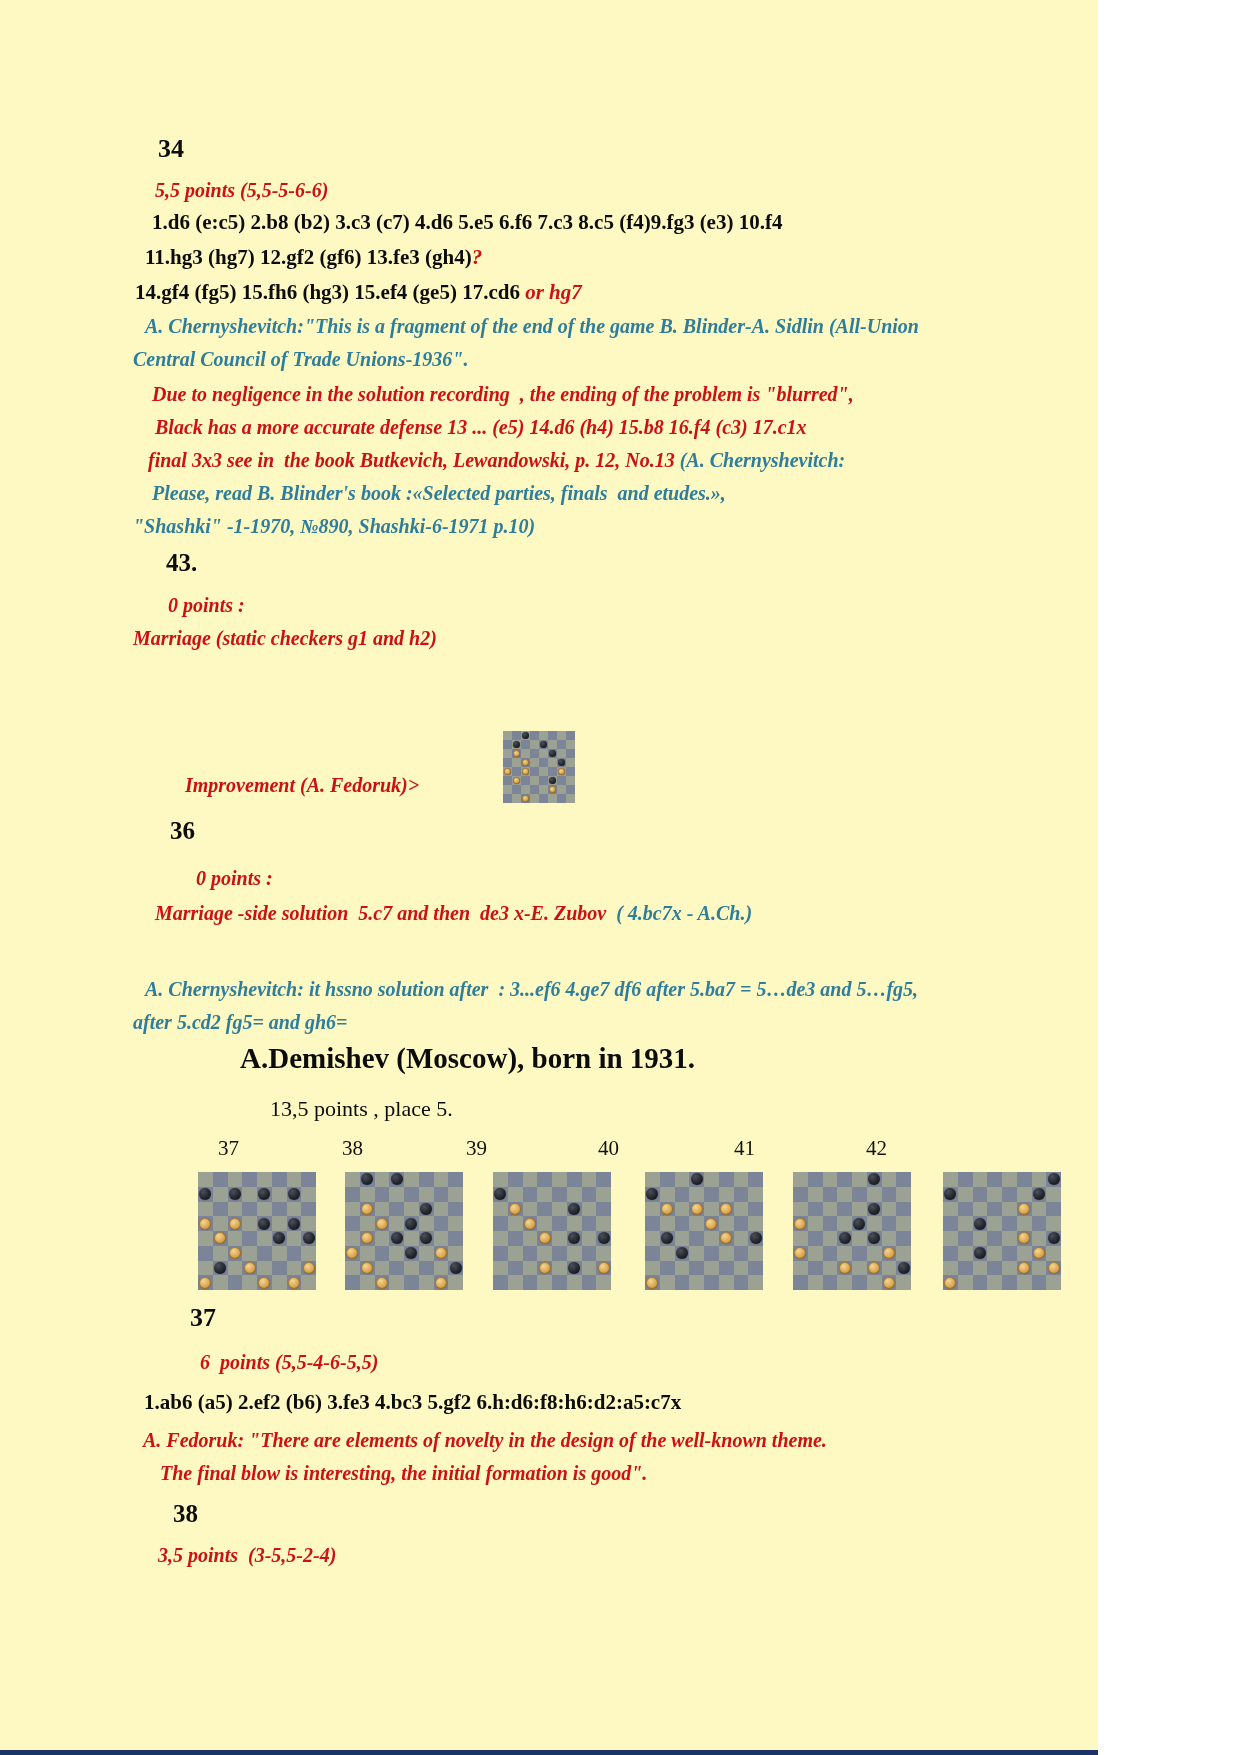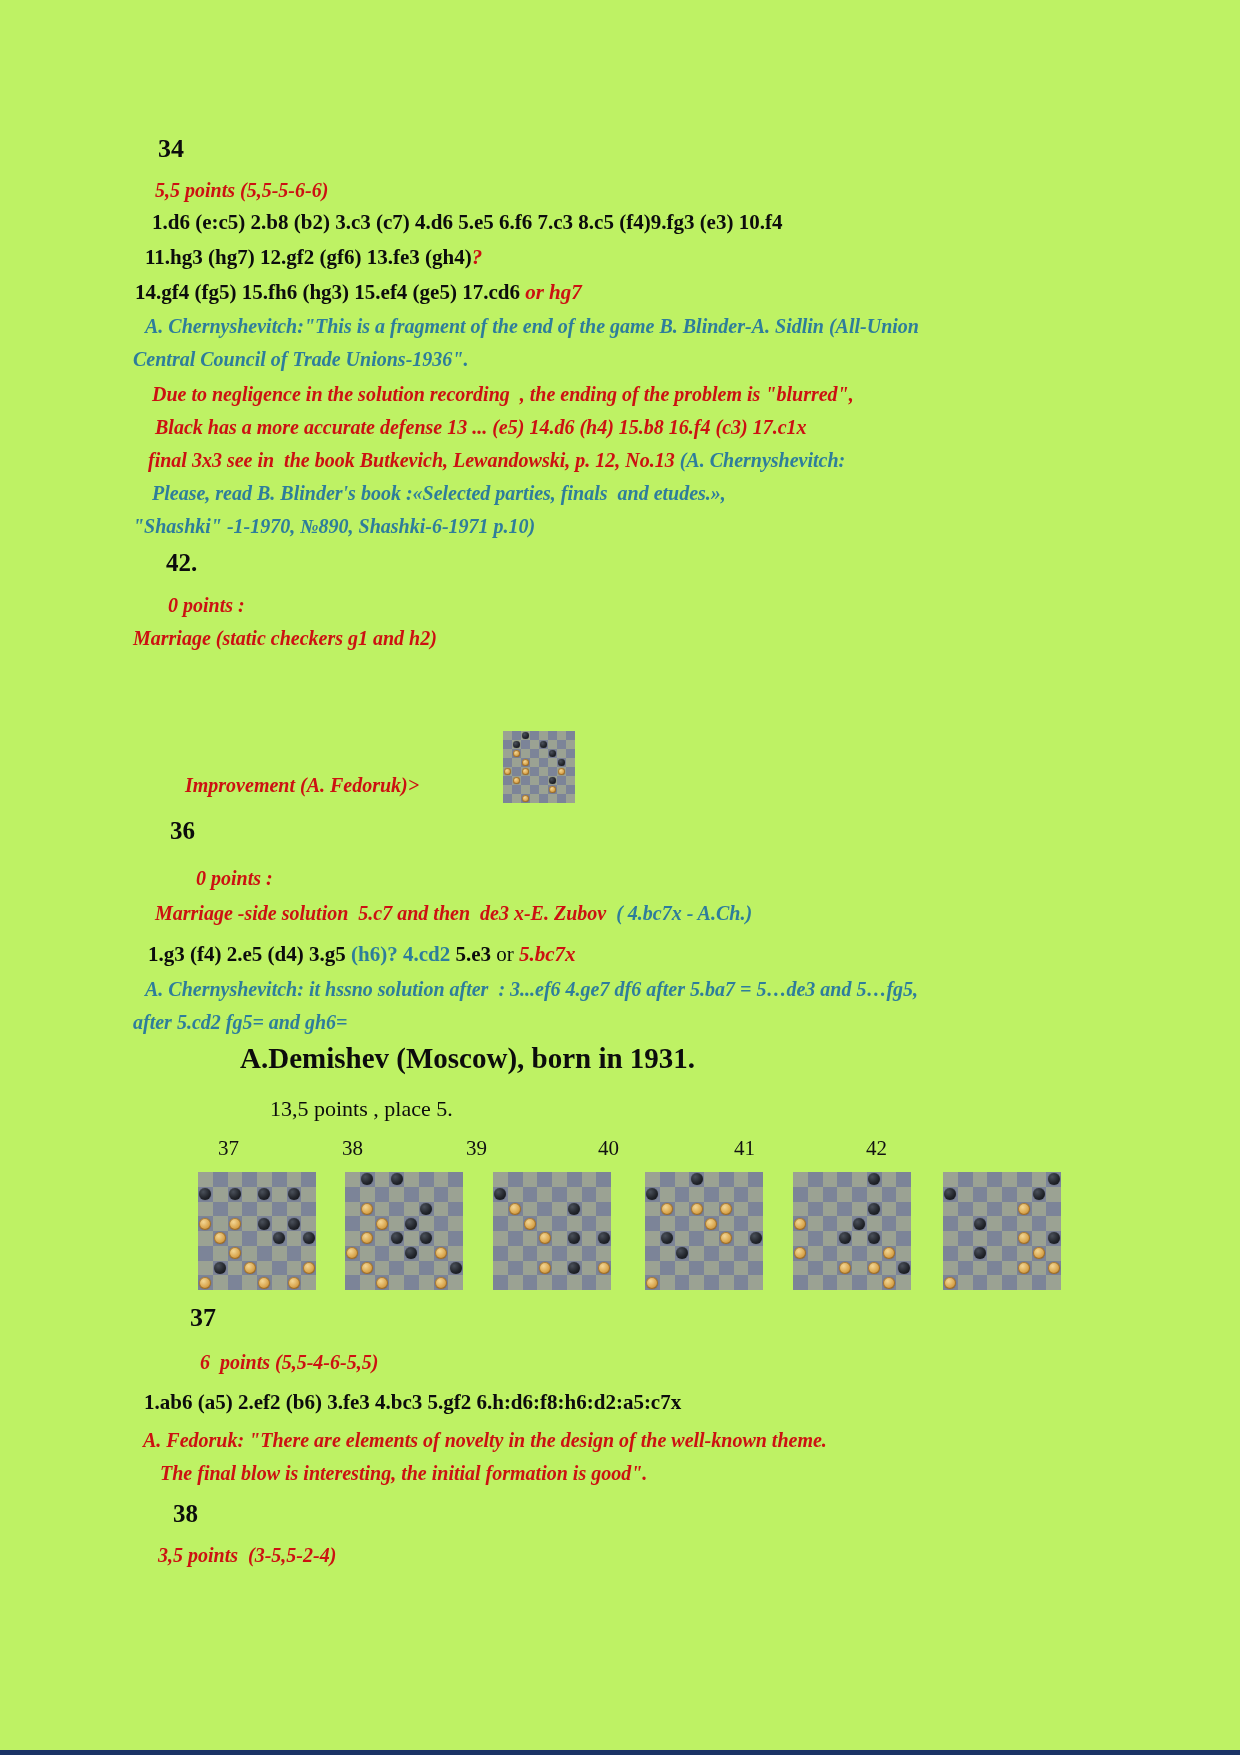--- a/index.html
+++ b/index.html
@@ -1,20 +1,20 @@
 <!DOCTYPE html>
 <html style="--red: #cc1111; --teal: #2e7d9b; --bl: #9ba293; --bd: #7c8498; --rule: #1b3366;"><head>
 <meta charset="utf-8">
 <style>
   html,body{margin:0;padding:0;background:#ffffff;}
   #page{
     position:relative;
-    width:1240px;
+    width:1098px;
     height:1755px;
-    background:#bef264;
+    background:#fef9c3;
     overflow:hidden;
     font-family:"Liberation Serif", serif;
   }
   .tline{
     position:absolute;
     white-space:pre;
     line-height:1.12;
     font-family:"Liberation Serif", serif;
   }
   .seg-k{font-weight:bold;color:#0c0c0c;}
@@ -62,28 +62,27 @@
     <div class="tline" style="left: 152px; top: 211px; font-size: 21px;"><span class="seg-k">1.d6 (e:c5) 2.b8 (b2) 3.c3 (c7) 4.d6 5.e5 6.f6 7.c3 8.c5 (f4)9.fg3 (e3) 10.f4</span></div>
     <div class="tline" style="left: 145px; top: 246px; font-size: 21px;"><span class="seg-k">11.hg3 (hg7) 12.gf2 (gf6) 13.fe3 (gh4)</span><span class="seg-ri">?</span></div>
     <div class="tline" style="left: 135px; top: 281px; font-size: 21px;"><span class="seg-k">14.gf4 (fg5) 15.fh6 (hg3) 15.ef4 (ge5) 17.cd6 </span><span class="seg-ri">or hg7</span></div>
     <div class="tline" style="left: 145px; top: 315px; font-size: 20px;"><span class="seg-ti">A. Chernyshevitch:"This is a fragment of the end of the game B. Blinder-A. Sidlin (All-Union</span></div>
     <div class="tline" style="left: 133px; top: 348px; font-size: 20px;"><span class="seg-ti">Central Council of Trade Unions-1936".</span></div>
     <div class="tline" style="left: 152px; top: 383px; font-size: 20px;"><span class="seg-ri">Due to negligence in the solution recording  , the ending of the problem is "blurred",</span></div>
     <div class="tline" style="left: 155px; top: 416px; font-size: 20px;"><span class="seg-ri">Black has a more accurate defense 13 ... (e5) 14.d6 (h4) 15.b8 16.f4 (c3) 17.c1x</span></div>
     <div class="tline" style="left: 148px; top: 449px; font-size: 20px; text-align: center;"><span class="seg-ri">final 3x3 see in  the book Butkevich, Lewandowski, p. 12, No.13 </span><span class="seg-ti">(A. Chernyshevitch:</span></div>
     <div class="tline" style="left: 152px; top: 482px; font-size: 20px;"><span class="seg-ti">Please, read B. Blinder's book :«Selected parties, finals  and etudes.»,</span></div>
     <div class="tline" style="left: 133px; top: 515px; font-size: 20px;"><span class="seg-ti">"Shashki" -1-1970, №890, Shashki-6-1971 p.10)</span></div>
-    <div class="tline" style="left: 166px; top: 549px; font-size: 25px;"><span class="seg-k">42.</span></div>
+    <div class="tline" style="left: 166px; top: 549px; font-size: 25px;"><span class="seg-k">43.</span></div>
     <div class="tline" style="left: 168px; top: 594px; font-size: 20px;"><span class="seg-ri">0 points :</span></div>
     <div class="tline" style="left: 133px; top: 627px; font-size: 20px;"><span class="seg-ri">Marriage (static checkers g1 and h2)</span></div>
     <div class="tline" style="left: 185px; top: 774px; font-size: 20px;"><span class="seg-ri">Improvement (A. Fedoruk)&gt;</span></div>
     <div class="tline" style="left: 170px; top: 817px; font-size: 25px;"><span class="seg-k">36</span></div>
     <div class="tline" style="left: 196px; top: 867px; font-size: 20px;"><span class="seg-ri">0 points :</span></div>
     <div class="tline" style="left: 155px; top: 902px; font-size: 20px;"><span class="seg-ri">Marriage -side solution  5.c7 and then  de3 x-E. Zubov </span><span class="seg-ti"> ( 4.bc7x - A.Ch.)</span></div>
-    <div class="tline" style="left: 148px; top: 943px; font-size: 21px;"><span class="seg-k">1.g3 (f4) 2.e5 (d4) 3.g5 </span><span class="seg-tu">(h6)?</span><span class="seg-k"> </span><span class="seg-tu">4.cd2</span><span class="seg-k"> 5.e3 </span><span class="seg-n">or</span><span class="seg-k"> </span><span class="seg-ri">5.bc7x</span></div>
     <div class="tline" style="left: 145px; top: 978px; font-size: 20px;"><span class="seg-ti">A. Chernyshevitch: it hssno solution after  : 3...ef6 4.ge7 df6 after 5.ba7 = 5…de3 and 5…fg5,</span></div>
     <div class="tline" style="left: 133px; top: 1011px; font-size: 20px;"><span class="seg-ti">after 5.cd2 fg5= and gh6=</span></div>
     <div class="tline" style="left: 240px; top: 1042px; font-size: 29px;"><span class="seg-k">A.Demishev (Moscow), born in 1931.</span></div>
     <div class="tline" style="left: 270px; top: 1097px; font-size: 22px;"><span class="seg-n">13,5 points , place 5.</span></div>
     <div class="tline" style="left: 190px; top: 1303px; font-size: 26px;"><span class="seg-k">37</span></div>
     <div class="tline" style="left: 200px; top: 1351px; font-size: 20px;"><span class="seg-ri">6  points (5,5-4-6-5,5)</span></div>
     <div class="tline" style="left: 144px; top: 1391px; font-size: 21px; text-align: center;"><span class="seg-k">1.ab6 (a5) 2.ef2 (b6) 3.fe3 4.bc3 5.gf2 6.h:d6:f8:h6:d2:a5:c7x</span></div>
     <div class="tline" style="left: 143px; top: 1429px; font-size: 20px;"><span class="seg-ri">A. Fedoruk: "There are elements of novelty in the design of the well-known theme.</span></div>
     <div class="tline" style="left: 160px; top: 1462px; font-size: 20px;"><span class="seg-ri">The final blow is interesting, the initial formation is good".</span></div>
     <div class="tline" style="left: 173px; top: 1500px; font-size: 25px;"><span class="seg-k">38</span></div>

